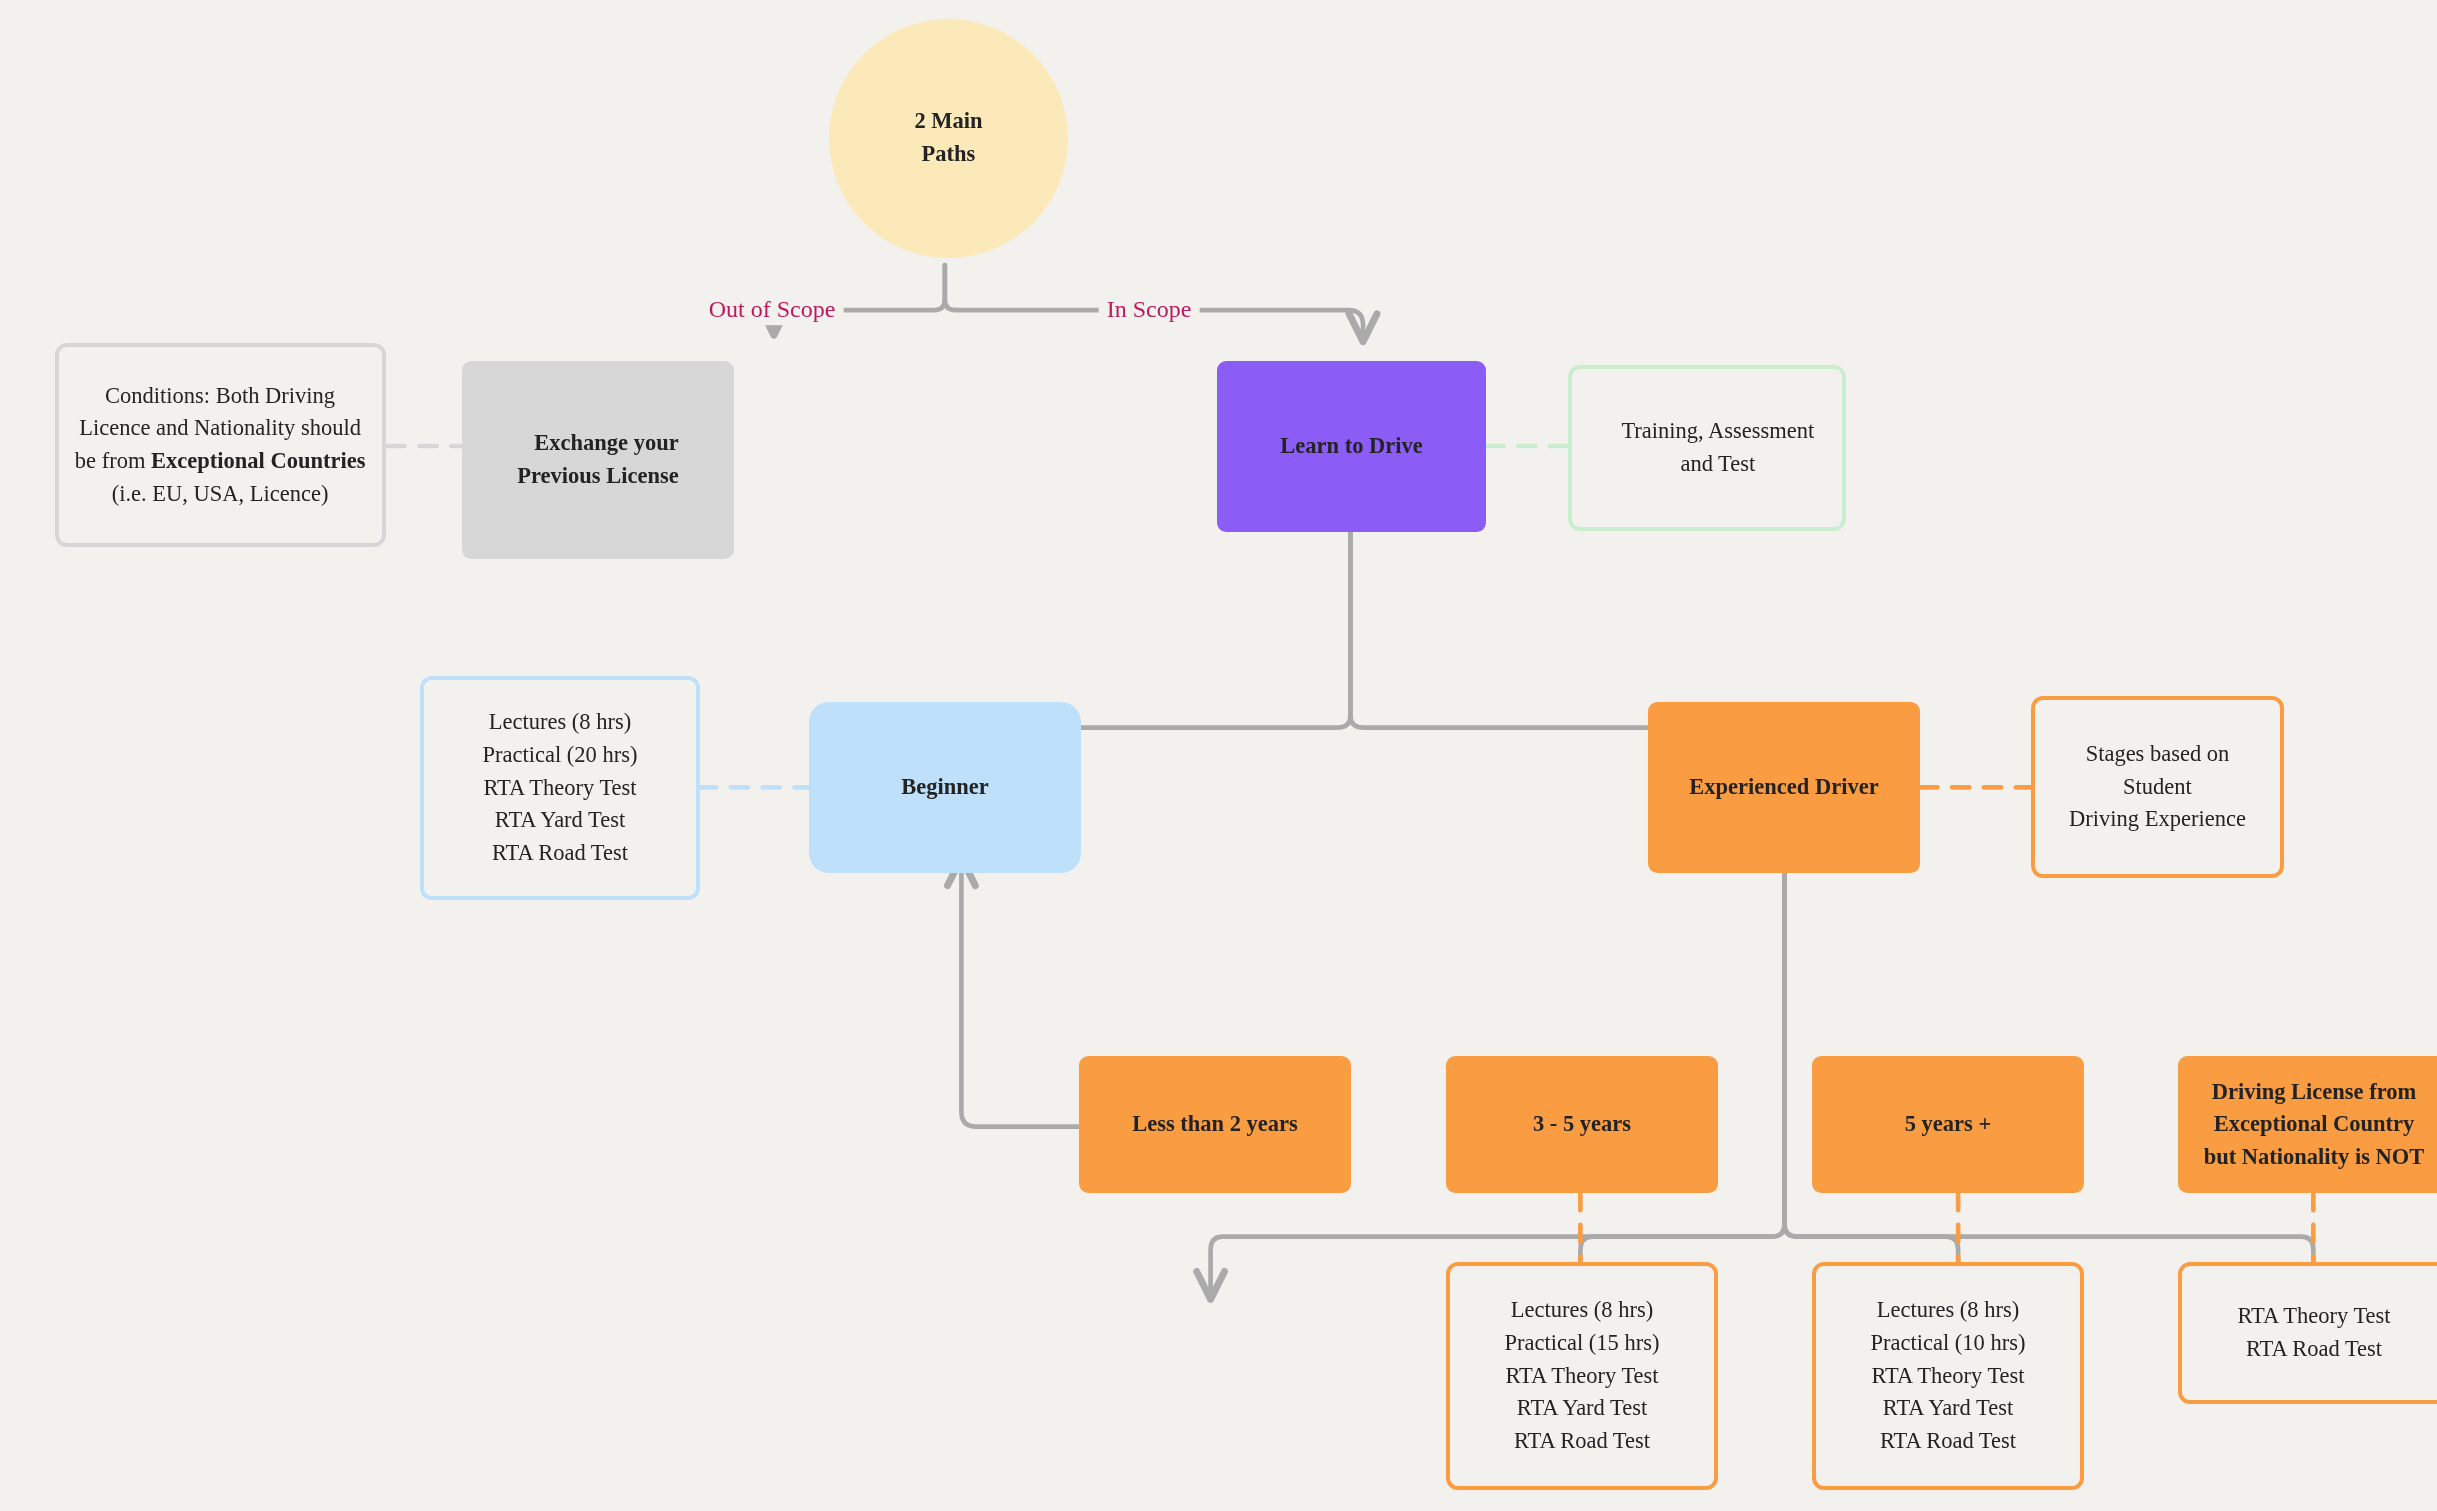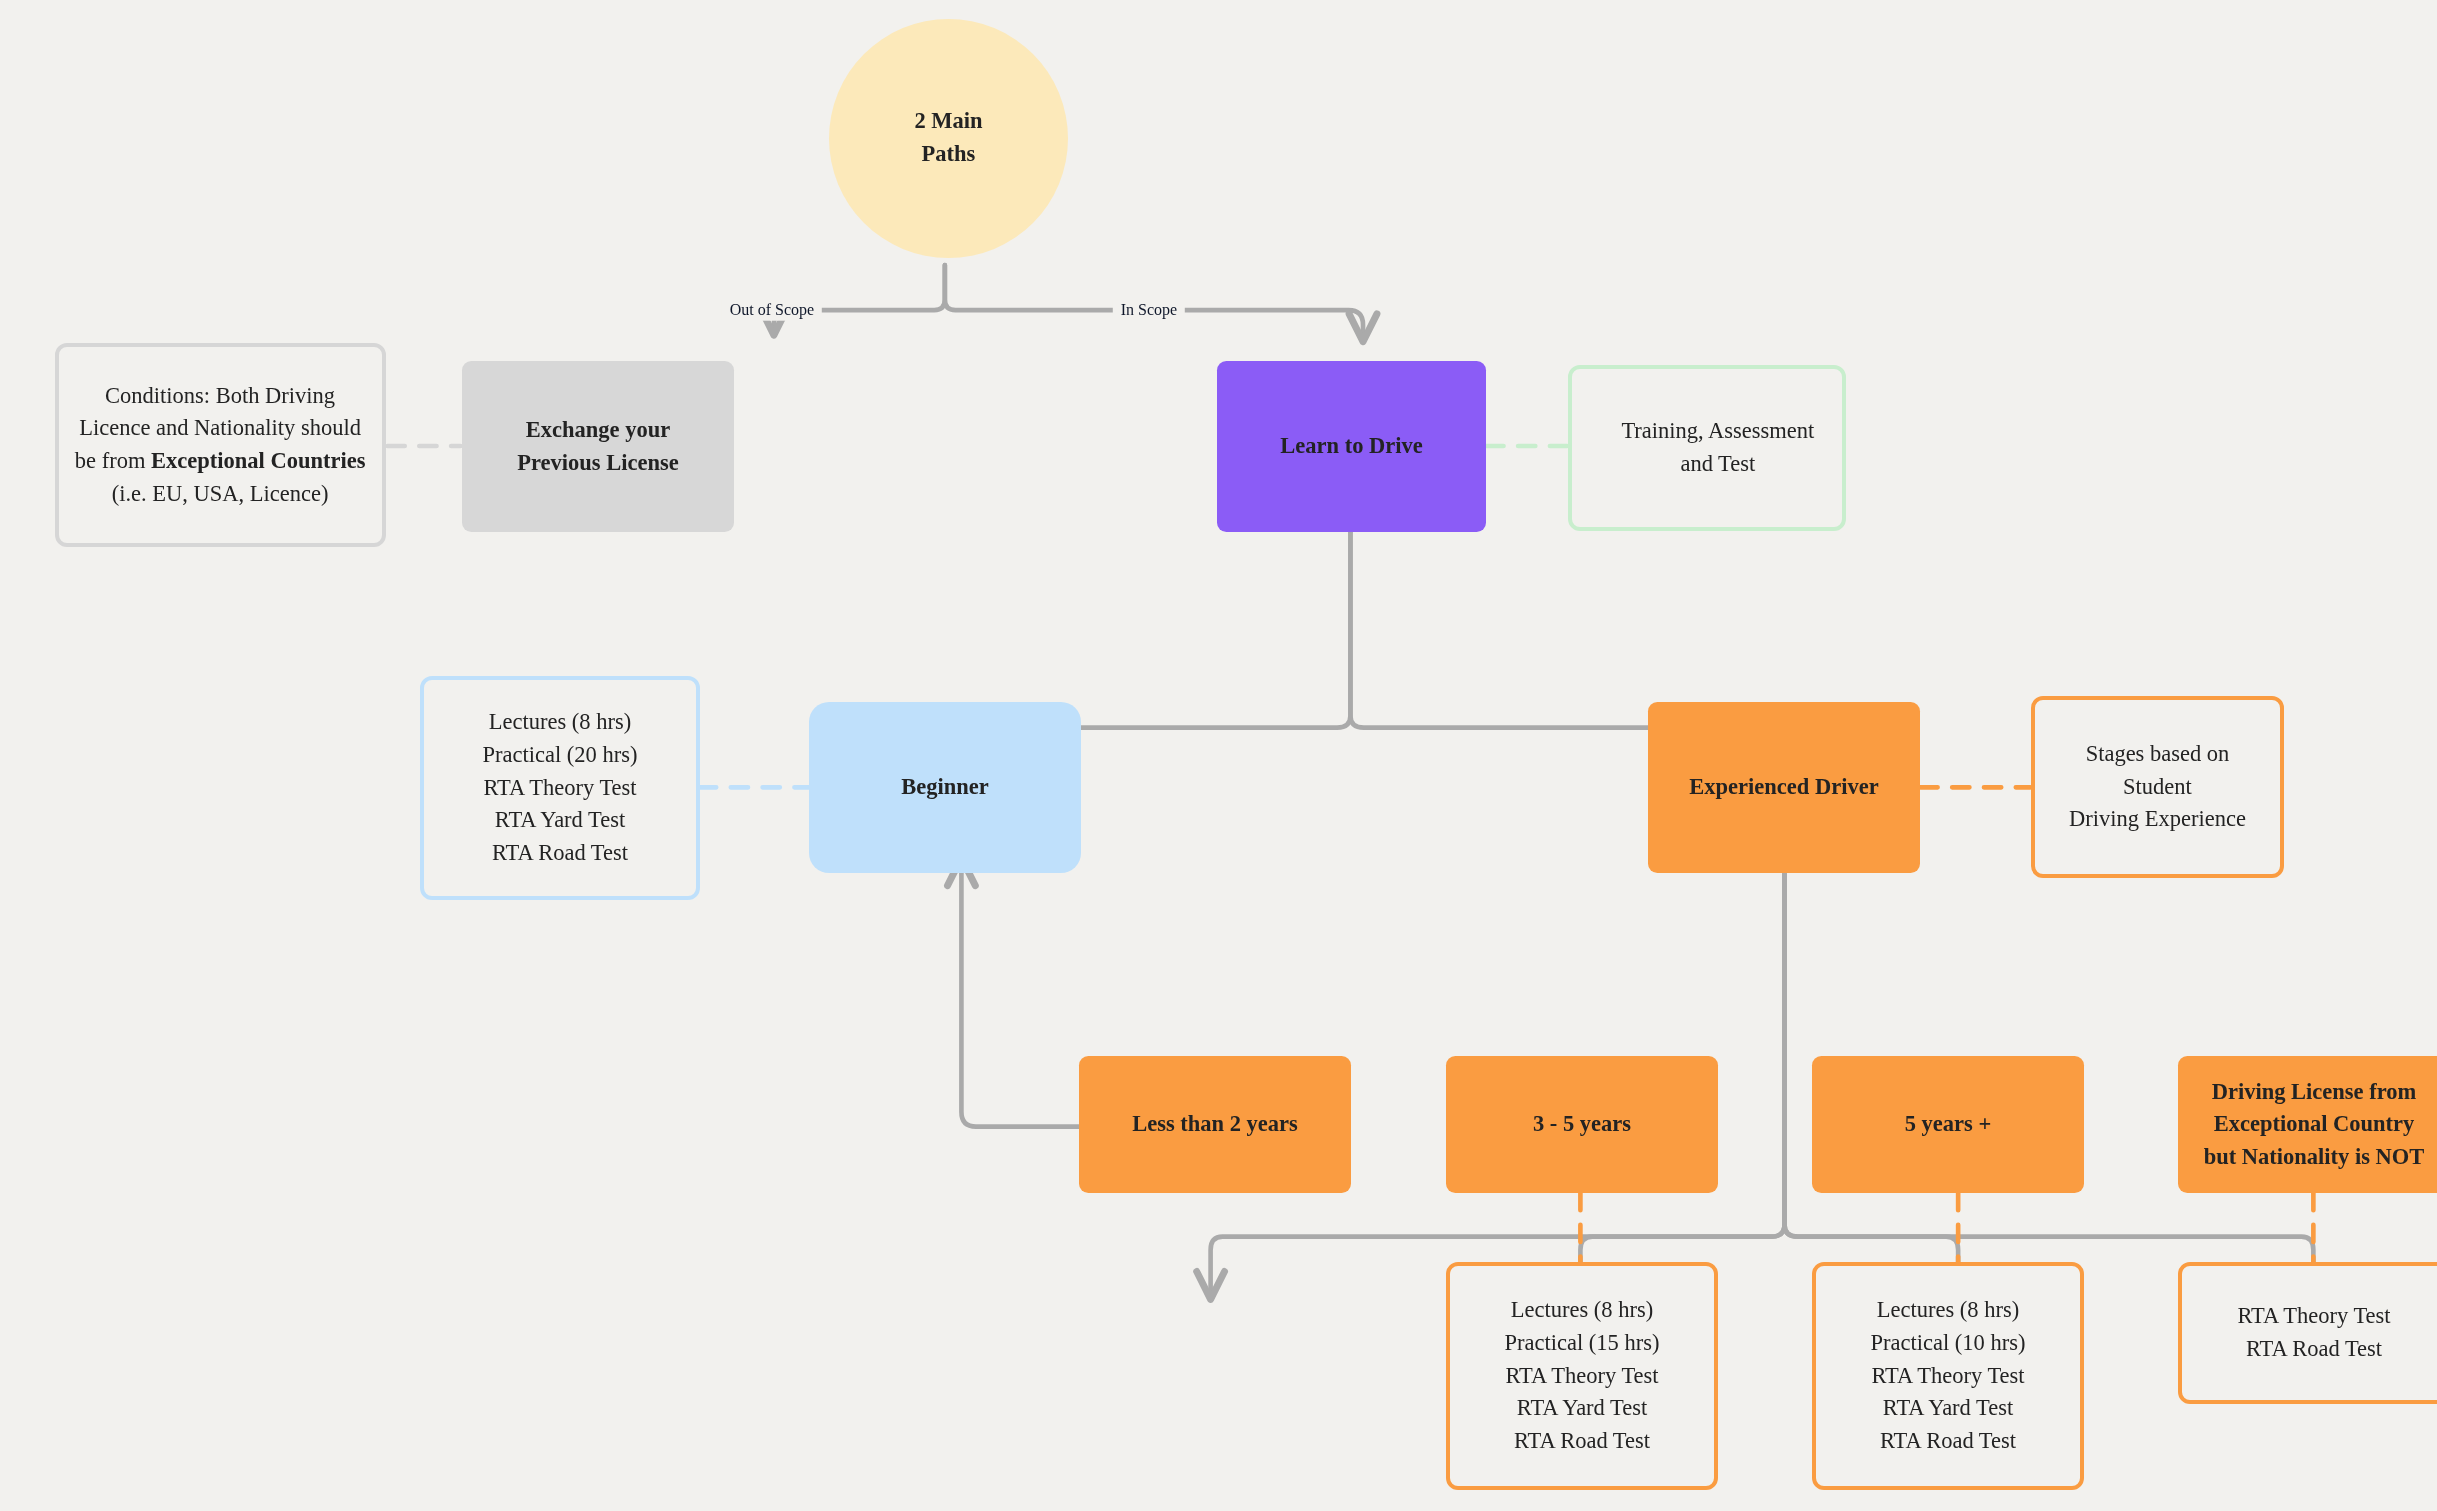--- a/index.html
+++ b/index.html
@@ -54,22 +54,22 @@
     border: 4px solid #d6d6d6;
     padding: 5.3px 9.3px;
   }
   .note-gray   { border-color: #d6d6d6; }
   .note-green  { border-color: #c8eecd; padding-left: 31px; }
   .note-blue   { border-color: #bfe0fb; }
   .note-orange { border-color: #fa9c41; }
   .note-lines { white-space: pre-line; }
   .edge-label {
     position: absolute;
-    font-size: 16px;
-    color: #0f172a;
+    font-size: 24px;
+    color: #be185d;
     background: #f2f1ee;
     padding: 1.3px 8px;
     white-space: nowrap;
     transform: translate(-50%, -50%);
   }
   b { font-weight: bold; }
 </style>
 </head>
 <body>
 
@@ -115,21 +115,21 @@
 
   <div class="edge-label" style="left:736px; top:310px;">Out of Scope</div>
   <div class="edge-label" style="left:1113px; top:310px;">In Scope</div>
 
   <div class="node node-note note-gray" style="left:18.6px; top:343px; width:331px; height:204px;">
     <span>
       <span>Conditions: Both Driving Licence and Nationality should be from </span><b>Exceptional Countries</b><span> (i.e. EU, USA, Licence)</span>
     </span>
   </div>
 
-  <div class="node node-box box-gray" style="left:426px; top:361px; width:272px; height:171px;">
+  <div class="node node-box box-gray" style="left:426px; top:361px; width:272px; height:198px;text-align:right;">
     <span class="note-lines">Exchange your
 Previous License</span>
   </div>
 
   <div class="node node-box box-green" style="left:1181px; top:361px; width:269px; height:171px;">
     <span class="note-lines">Learn to Drive</span>
   </div>
 
   <div class="node node-note note-green" style="left:1532px; top:365px; width:278px; height:166px;">
     <span class="note-lines">Training, Assessment

